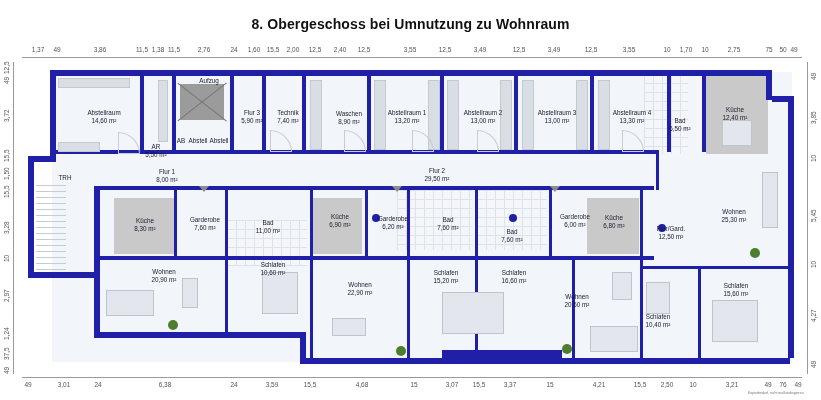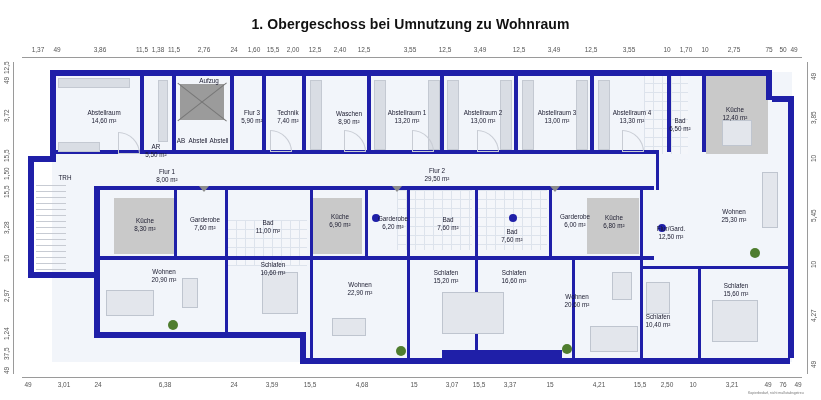--- a/index.html
+++ b/index.html
@@ -31,21 +31,21 @@
   .furn{position:absolute;background:#e3e6ec;border:1px solid #bfc5cf;}
   .plant{position:absolute;width:10px;height:10px;border-radius:50%;background:#4f7d2e;}
   .dot{position:absolute;width:8px;height:8px;border-radius:50%;background:#1f1fa8;}
   .door{position:absolute;border:1px solid #c8ccd4;border-radius:0 100% 0 0;}
   .arrow{position:absolute;width:0;height:0;border-left:5px solid transparent;border-right:5px solid transparent;border-top:6px solid #8c8c8c;}
   .note{position:absolute;left:748px;top:391px;font-size:3.5px;color:#777;}
 </style>
 </head>
 <body>
 
-<div class="title">1. Obergeschoss bei Umnutzung zu Wohnraum</div>
+<div class="title">8. Obergeschoss bei Umnutzung zu Wohnraum</div>
 
 <div class="dim-top">
   <div class="dim-line"></div>
   <span class="dim-lbl" style="left:16px">1,37</span>
   <span class="dim-lbl" style="left:35px">49</span>
   <span class="dim-lbl" style="left:78px">3,86</span>
   <span class="dim-lbl" style="left:120px">11,5</span>
   <span class="dim-lbl" style="left:136px">1,38</span>
   <span class="dim-lbl" style="left:152px">11,5</span>
   <span class="dim-lbl" style="left:182px">2,76</span>

